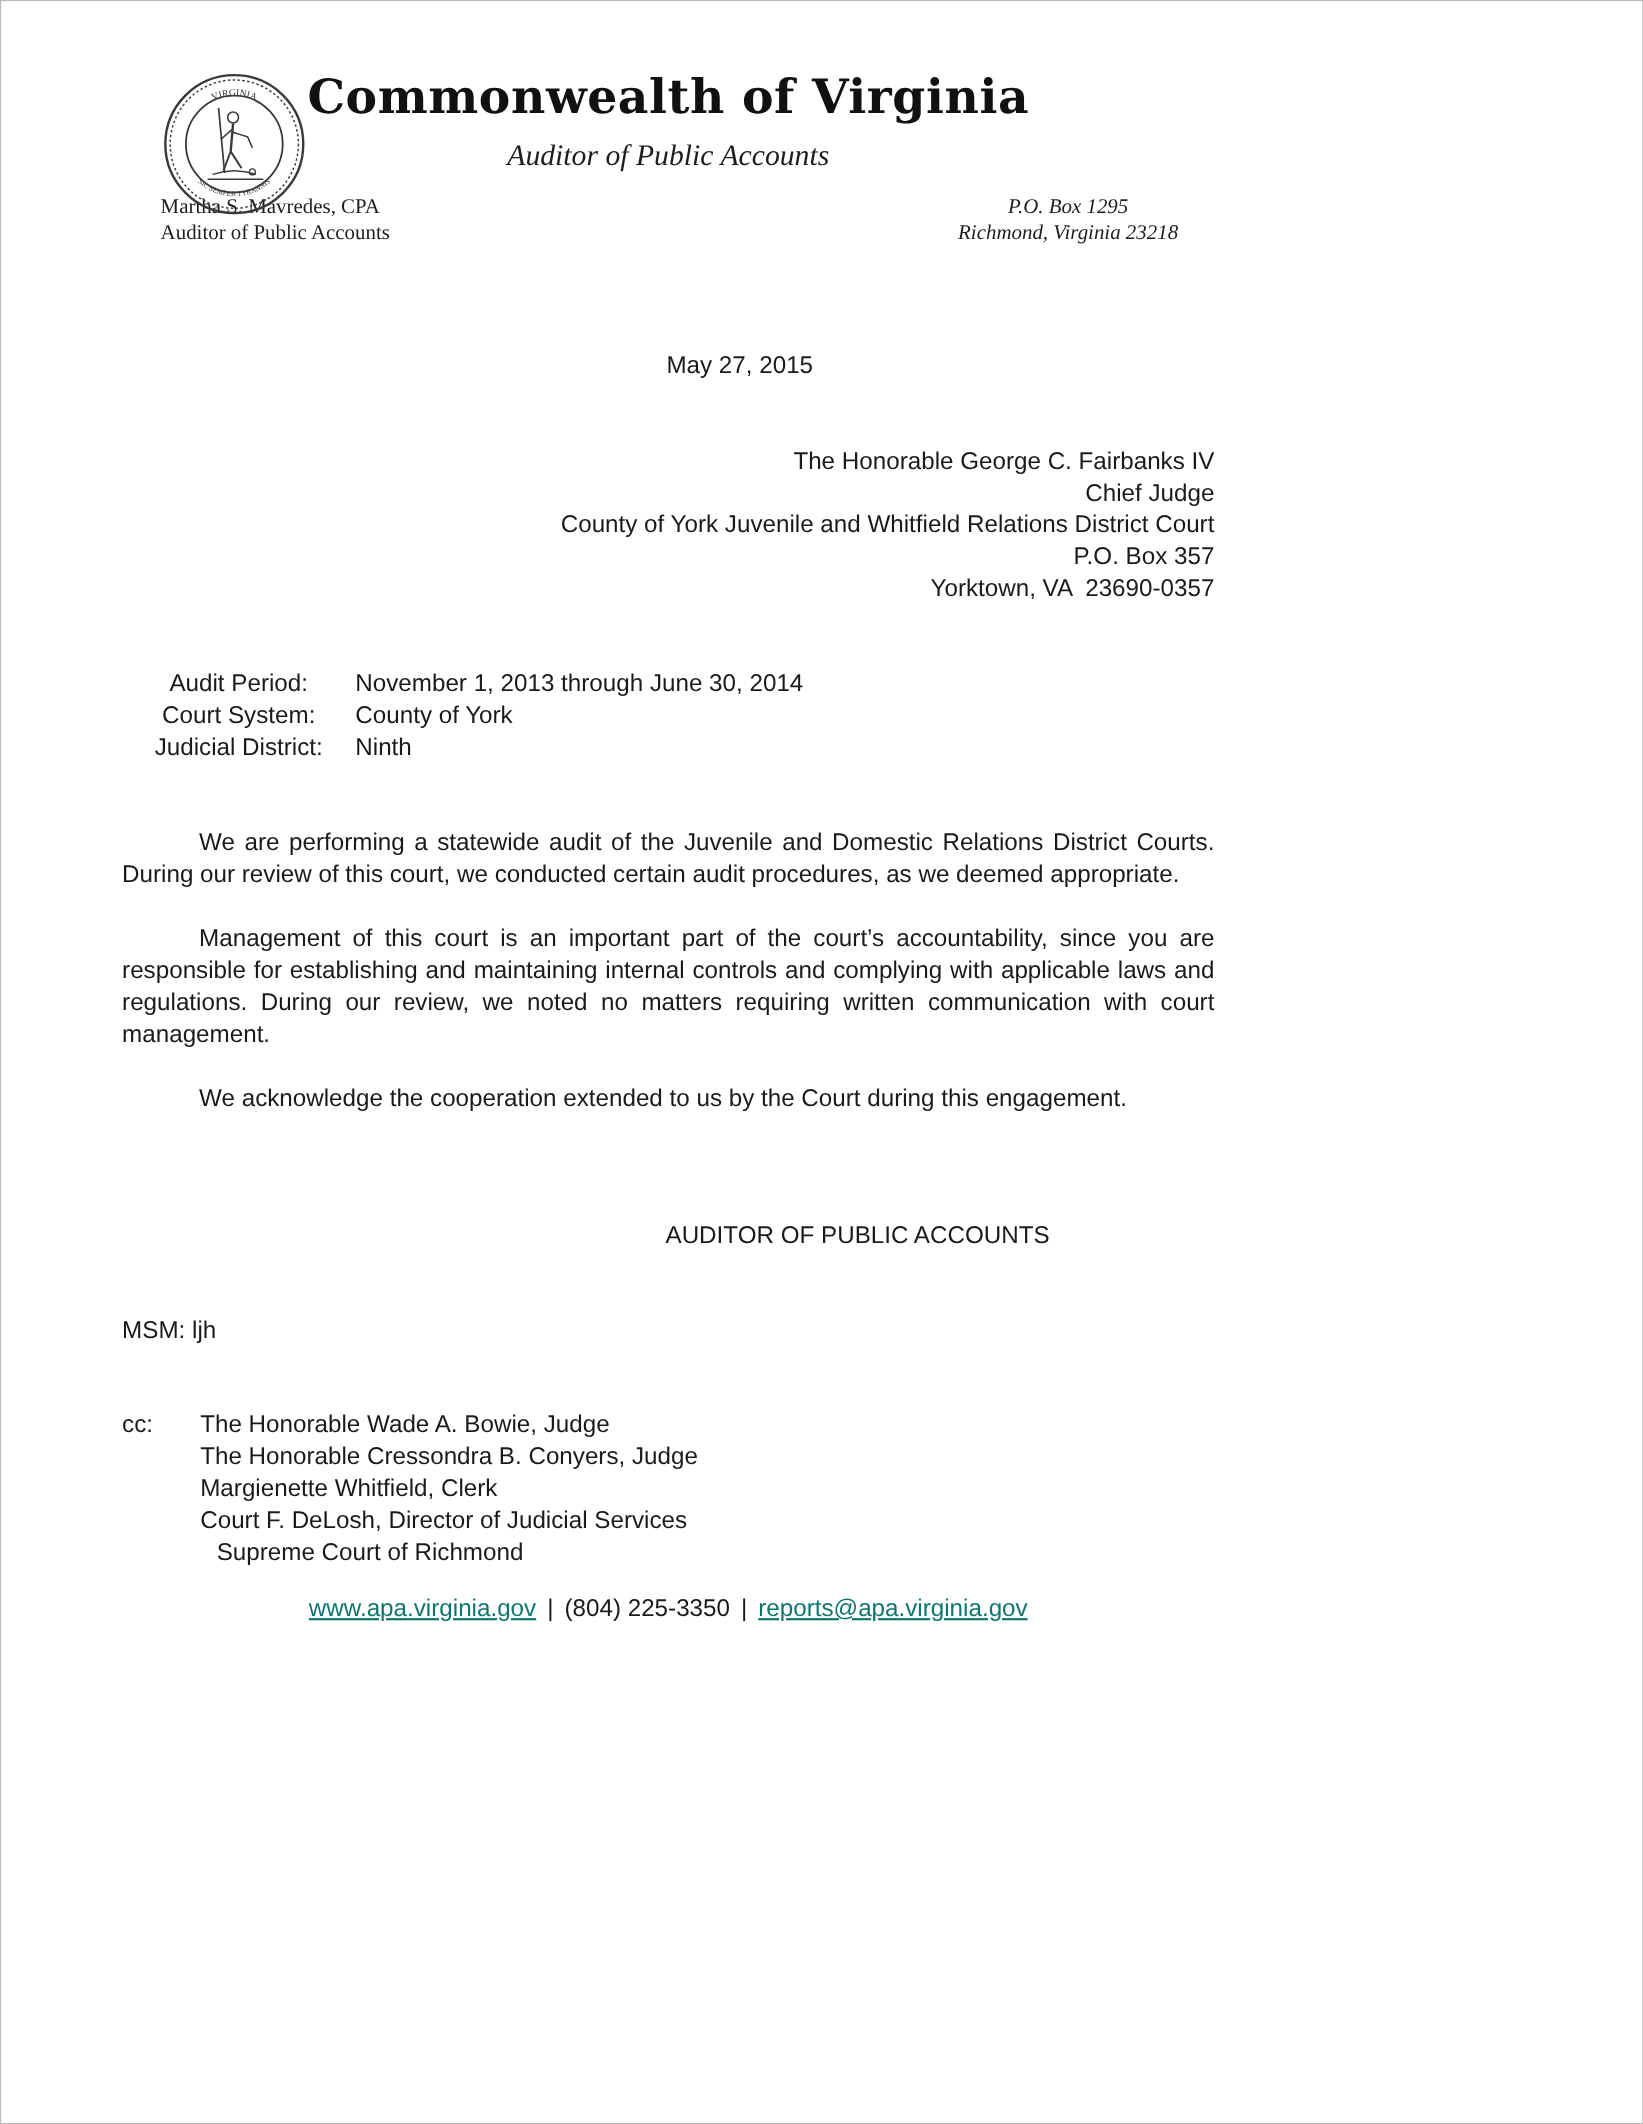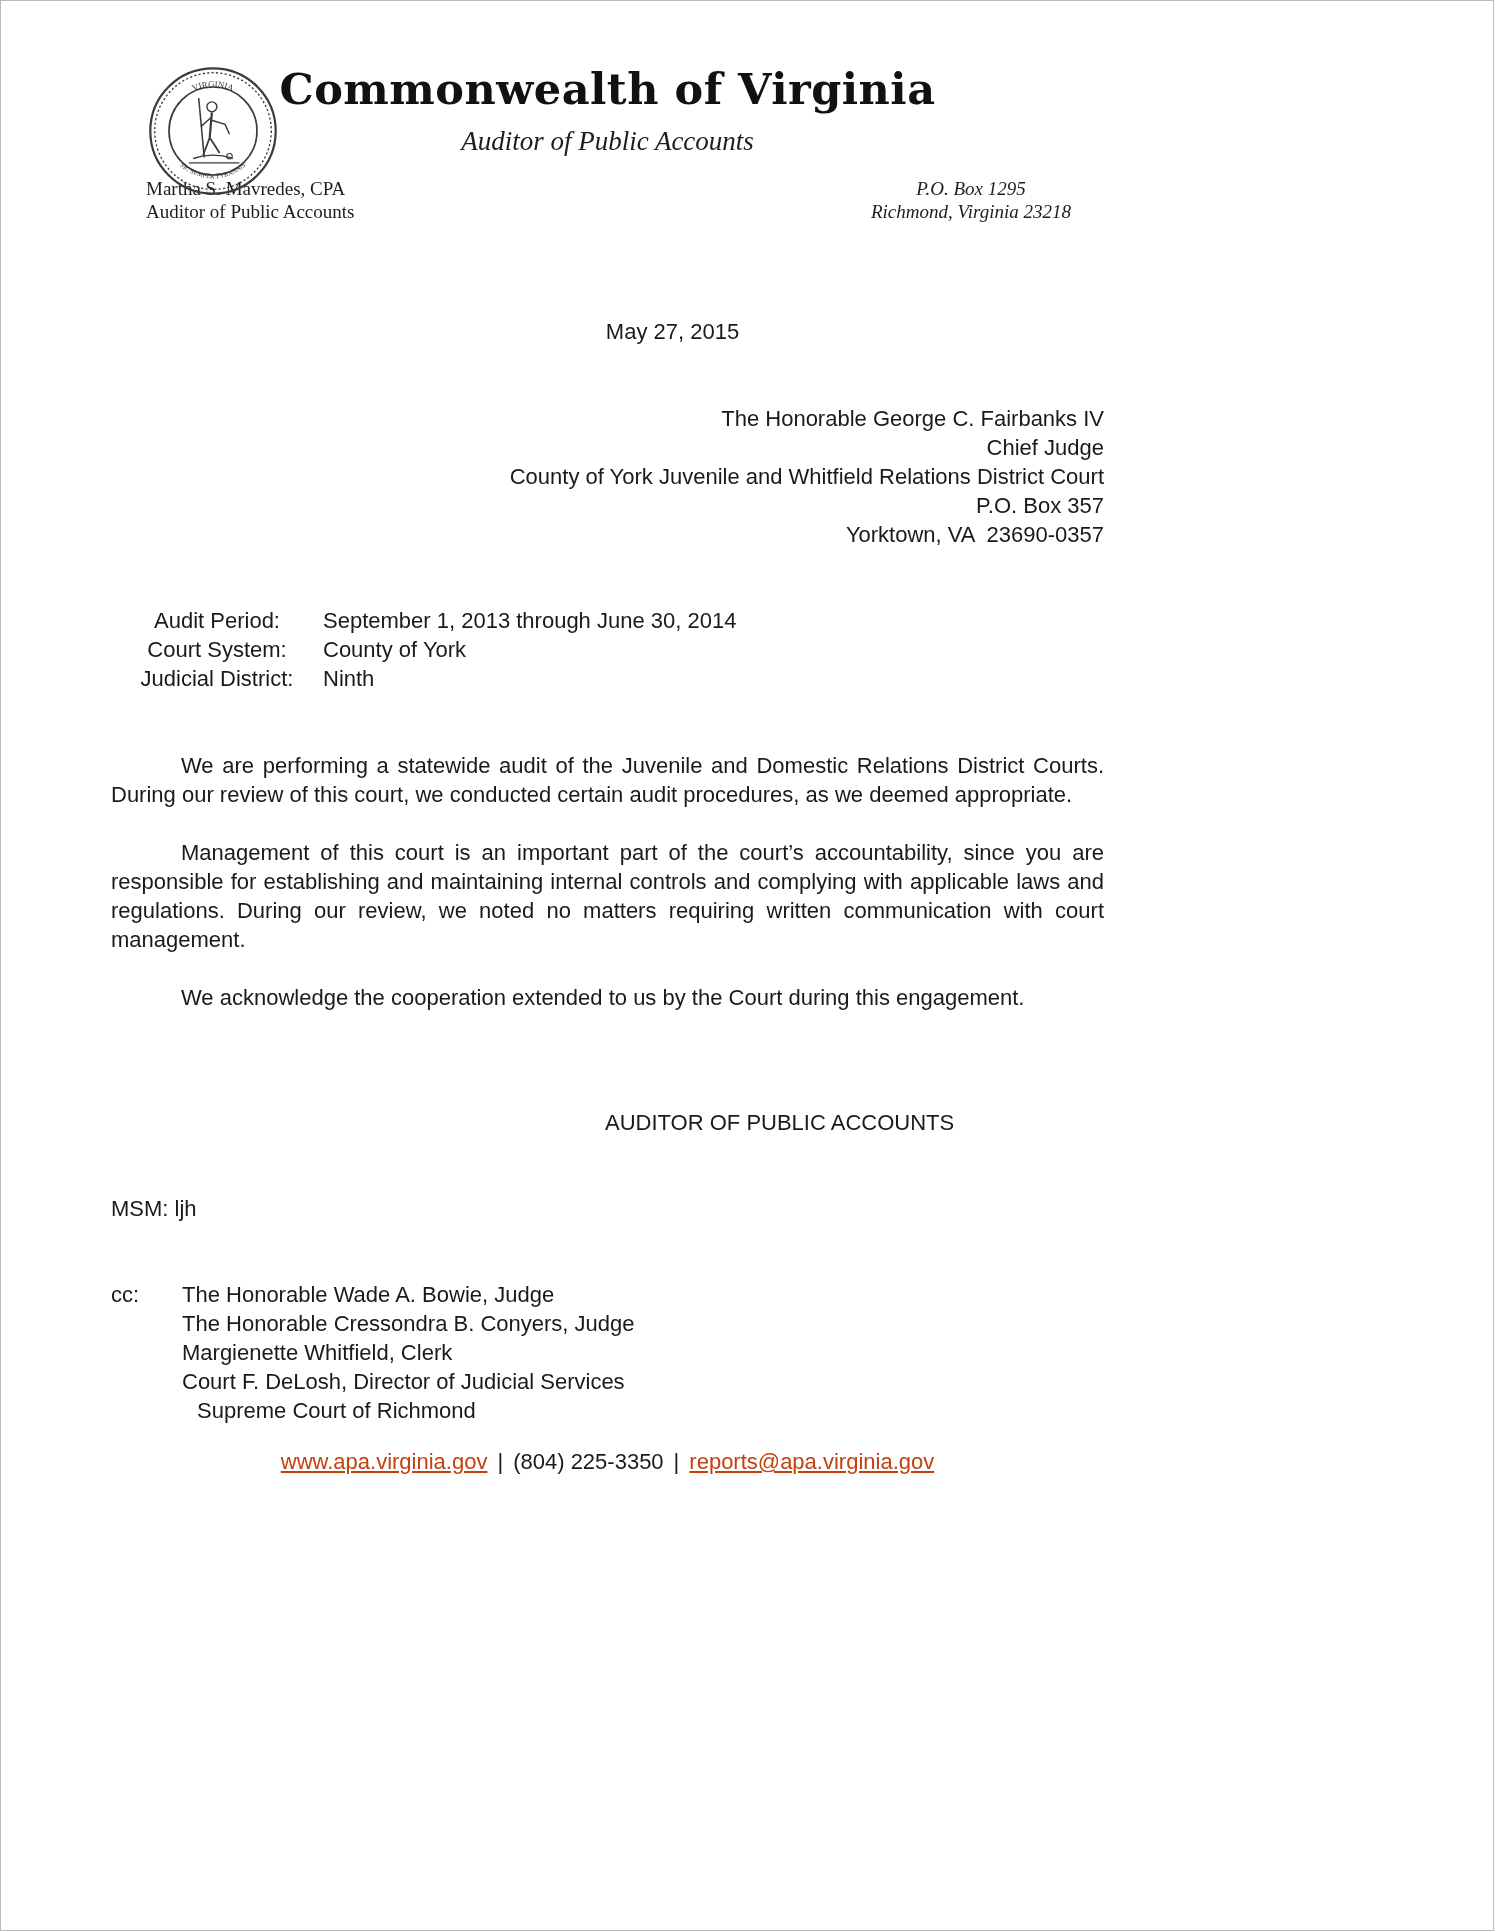--- a/index.html
+++ b/index.html
@@ -106,21 +106,21 @@
     position: absolute;
     top: 1446px;
     left: 110px;
     width: 993px;
     text-align: center;
     font-size: 22px;
     line-height: 29px;
     color: #1a1a1a;
   }
   .footer a {
-    color: #c2410c;
+    color: #0f766e;
     text-decoration: underline;
     cursor: pointer;
   }
   .footer .sep { margin: 0 10px; }
 </style>
 </head>
 <body>
 
 <div class="page">
 
@@ -178,21 +178,21 @@
       <div class="recipient-line">The Honorable George C. Fairbanks IV</div>
       <div class="recipient-line">Chief Judge</div>
       <div class="recipient-line">County of York Juvenile and Whitfield Relations District Court</div>
       <div class="recipient-line">P.O. Box 357</div>
       <div class="recipient-line">Yorktown, VA  23690-0357</div>
     </div>
 
     <div class="details">
       <div class="detail-row">
         <div class="detail-label">Audit Period:</div>
-        <div class="detail-value">September 1, 2013 through June 30, 2014</div>
+        <div class="detail-value">November 1, 2013 through June 30, 2014</div>
       </div>
       <div class="detail-row">
         <div class="detail-label">Court System:</div>
         <div class="detail-value">County of York</div>
       </div>
       <div class="detail-row">
         <div class="detail-label">Judicial District:</div>
         <div class="detail-value">Ninth</div>
       </div>
     </div>

